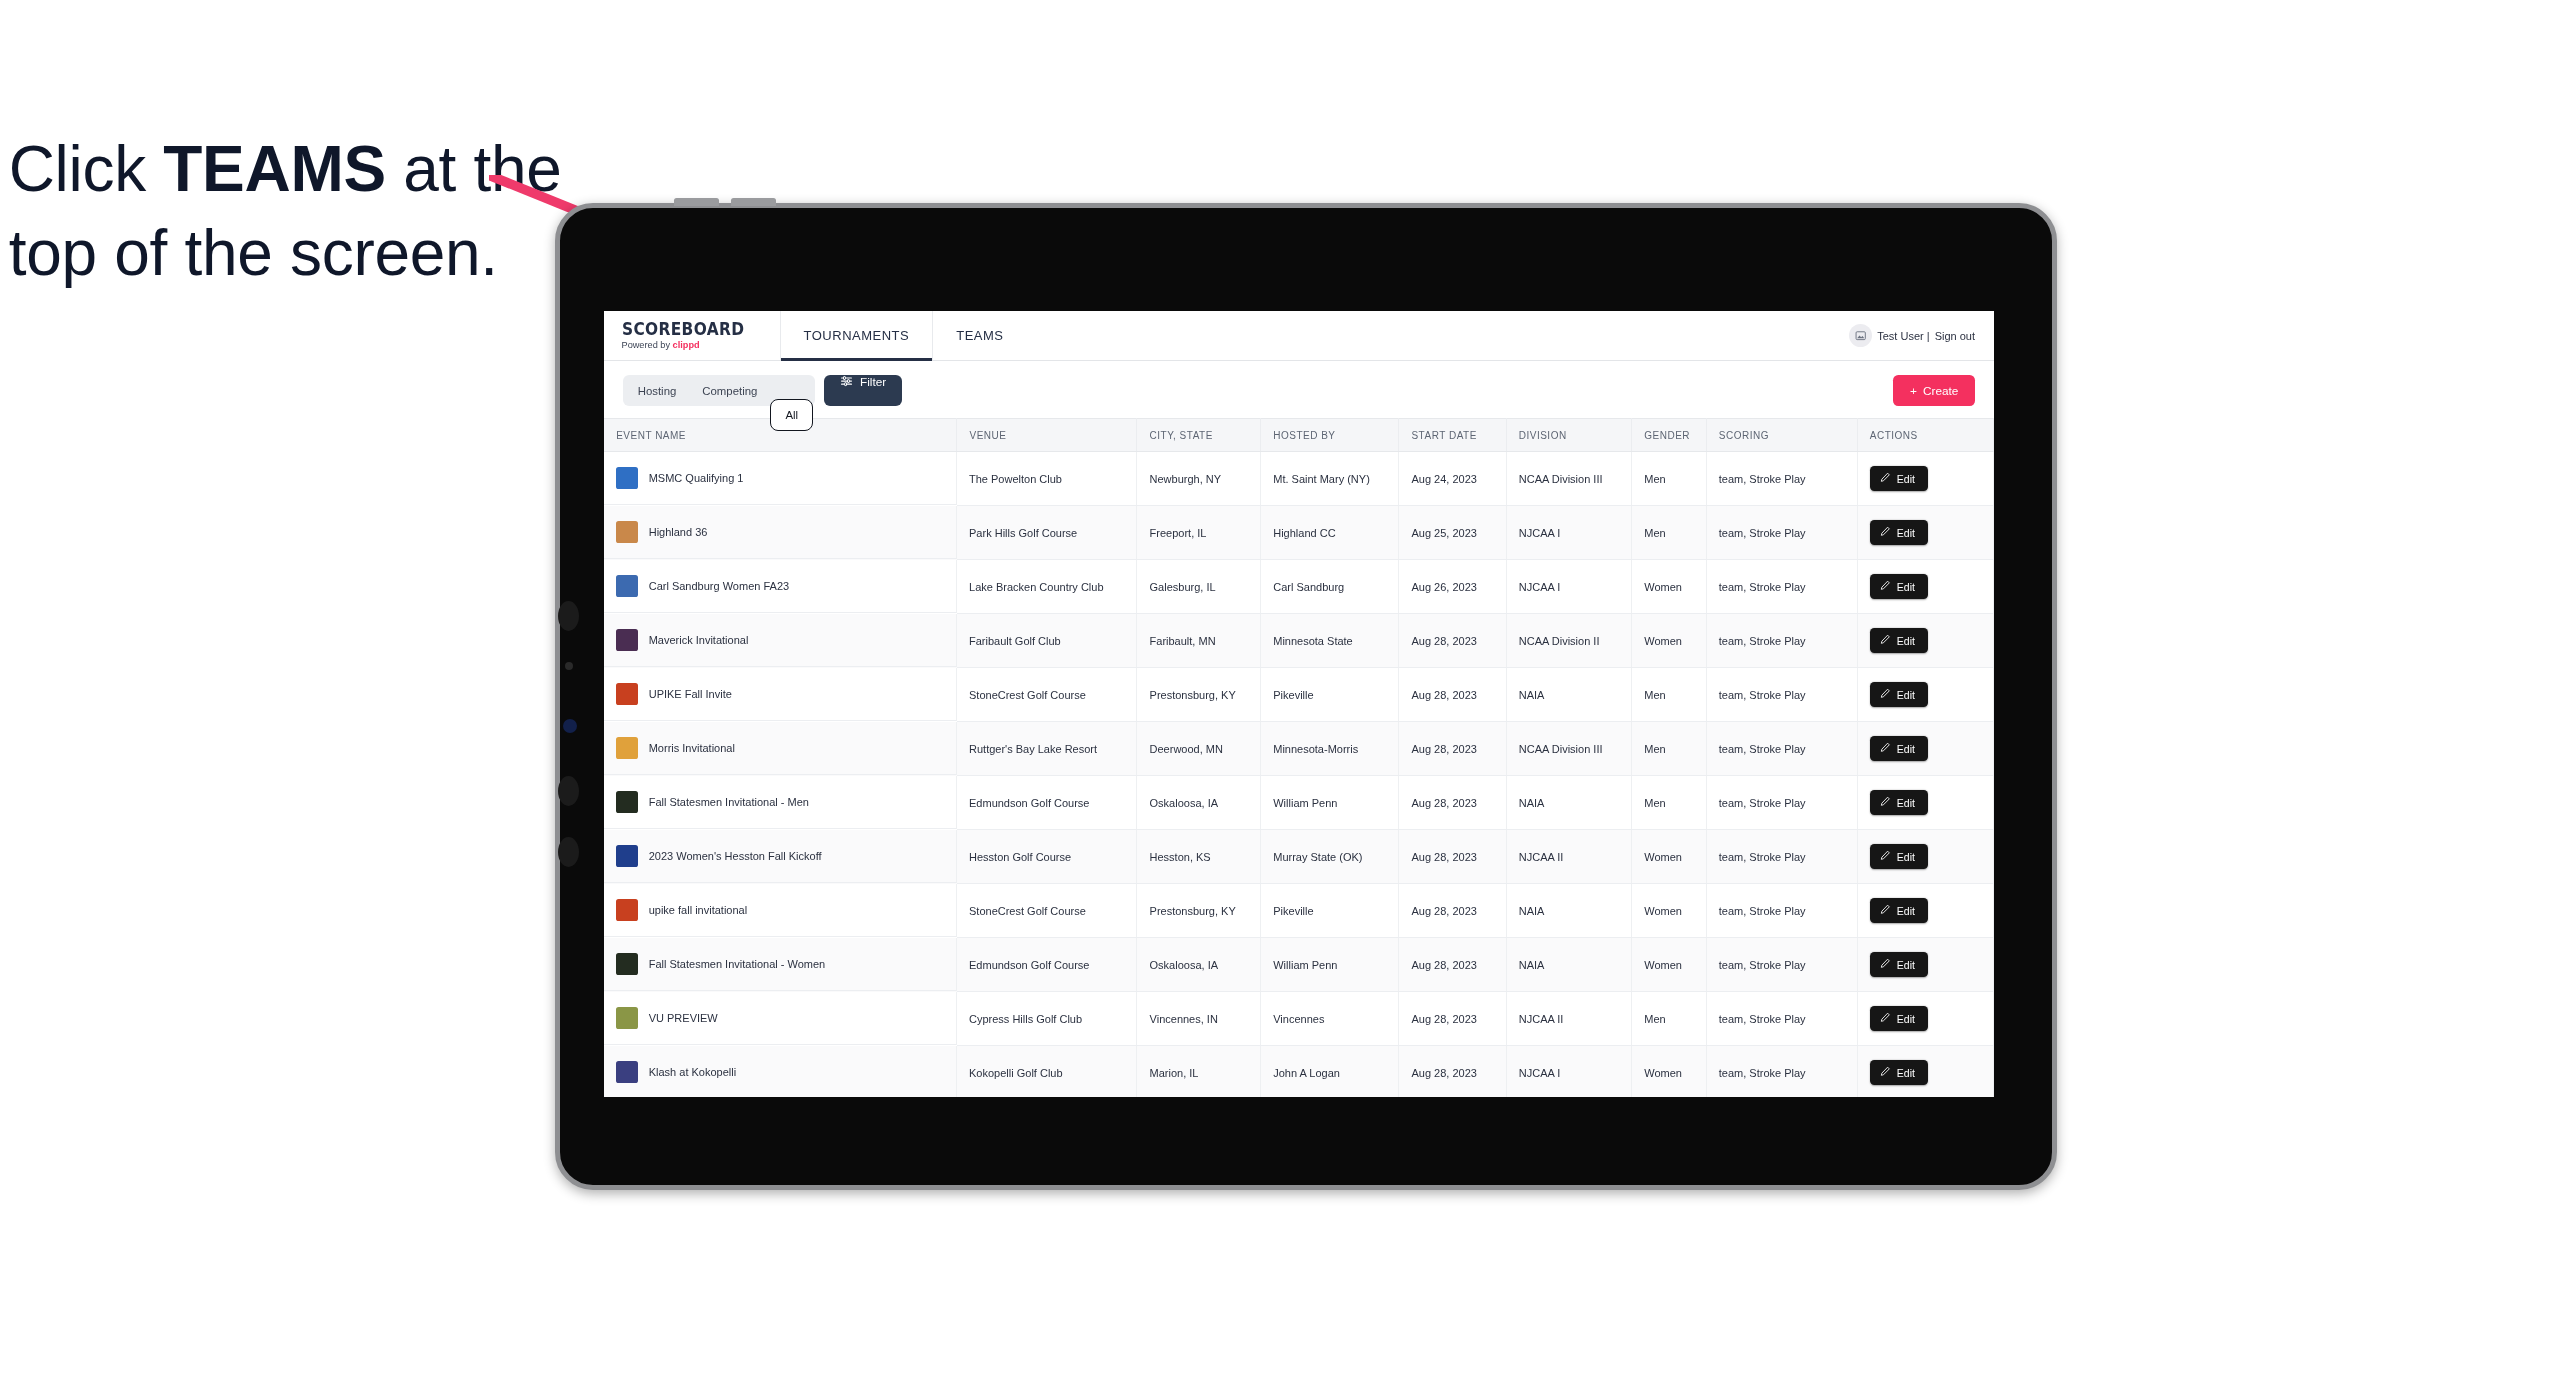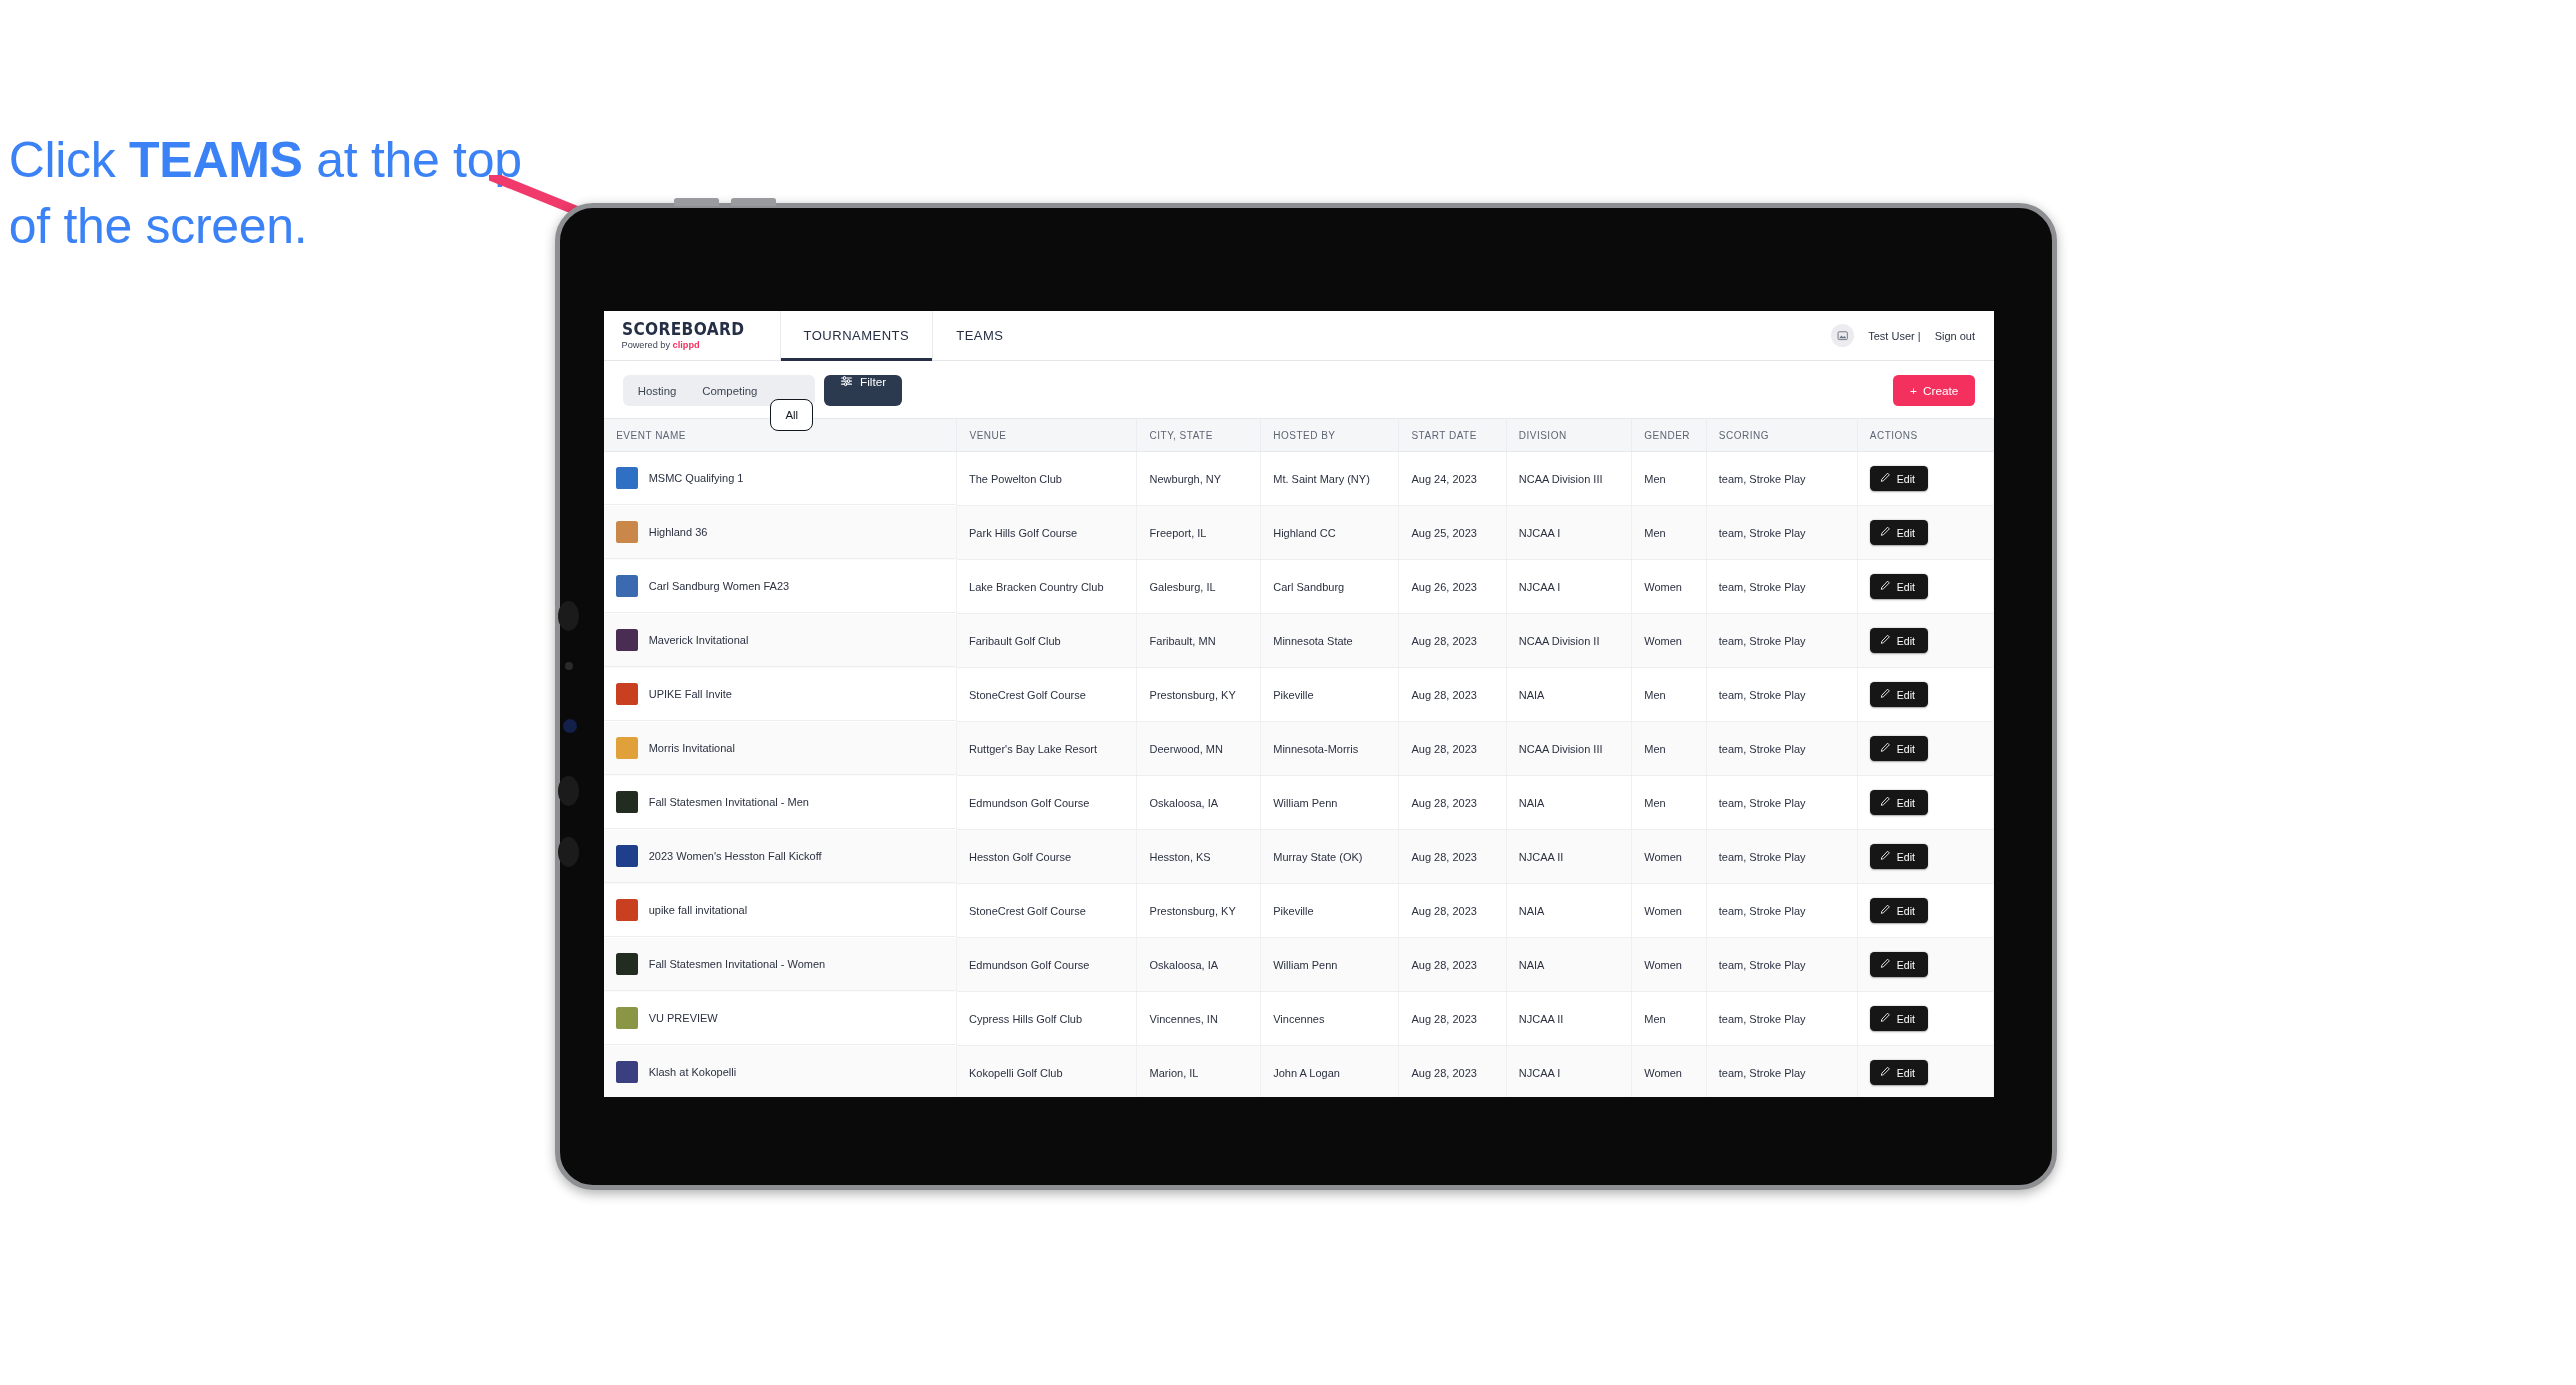--- a/index.html
+++ b/index.html
@@ -5,21 +5,21 @@
   html,body{margin:0;padding:0;}
   body{
     width:2576px;height:1386px;background:#ffffff;
     font-family:"Liberation Sans", sans-serif;
     overflow:hidden;position:relative;
   }
 
   
   #caption{
     position:absolute;left:8.7px;top:127px;width:559px;
-    font-size:50px;line-height:1.32;color:#3b82f6;
+    font-size:64px;line-height:1.32;color:#0f172a;
     letter-spacing:-0.3px;
   }
   #caption .bold{font-weight:bold;}
 
   
   #arrow{position:absolute;left:489px;top:175px;width:454px;height:210px;pointer-events:none;}
 
   
   #device{
     position:absolute;left:555px;top:203px;width:1502px;height:987px;
@@ -60,21 +60,21 @@
   .navtab{
     display:flex;align-items:center;justify-content:center;
     padding:0 23px;font-size:13px;letter-spacing:0.5px;color:#252f45;
     border-left:0.9px solid #e8eaed;cursor:pointer;position:relative;
   }
   .navtab:last-of-type{border-right:0.9px solid #e8eaed;}
   .navtab.active:after{
     content:"";position:absolute;left:0;right:0;bottom:-0.9px;height:2.6px;background:#252f45;
   }
   #nav-right{
-    margin-left:auto;display:flex;align-items:center;gap:14px;padding-right:19px;
+    margin-left:auto;display:flex;align-items:center;gap:5px;padding-right:19px;
     font-size:11px;color:#2c3242;
   }
   #avatar{
     width:23px;height:23px;border-radius:50%;background:#ececf0;
     display:flex;align-items:center;justify-content:center;color:#606878;font-size:10.5px;
   }
   #signout{cursor:pointer;color:#2c3242;text-align:right;}
 
   
   #toolbar{

